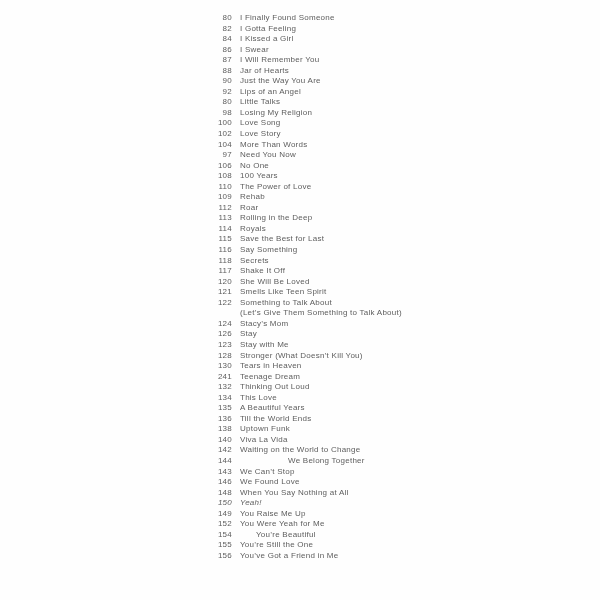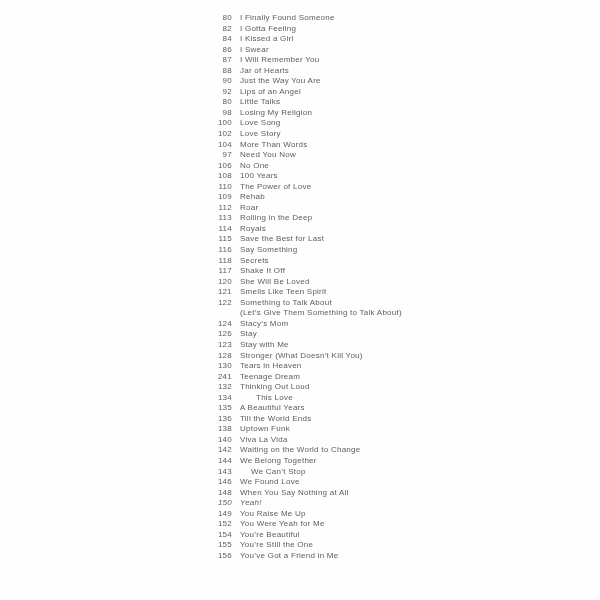--- a/index.html
+++ b/index.html
@@ -186,21 +186,21 @@
         <span class="song-title">Tears in Heaven</span>
       </div>
       <div class="song-row" style="color: rgb(93, 93, 93);">
         <span class="song-num">241</span>
         <span class="song-title">Teenage Dream</span>
       </div>
       <div class="song-row" style="color: rgb(93, 93, 93);">
         <span class="song-num">132</span>
         <span class="song-title">Thinking Out Loud</span>
       </div>
-      <div class="song-row" style="color: rgb(93, 93, 93); gap: 16px;">
+      <div class="song-row" style="color: rgb(93, 93, 93);">
         <span class="song-num">134</span>
         <span class="song-title">This Love</span>
       </div>
       <div class="song-row" style="color: rgb(93, 93, 93);">
         <span class="song-num">135</span>
         <span class="song-title">A Beautiful Years</span>
       </div>
       <div class="song-row" style="color: rgb(93, 93, 93);">
         <span class="song-num">136</span>
         <span class="song-title">Till the World Ends</span>
@@ -210,25 +210,25 @@
         <span class="song-title">Uptown Funk</span>
       </div>
       <div class="song-row" style="color: rgb(93, 93, 93);">
         <span class="song-num">140</span>
         <span class="song-title">Viva La Vida</span>
       </div>
       <div class="song-row" style="color: rgb(93, 93, 93);">
         <span class="song-num">142</span>
         <span class="song-title">Waiting on the World to Change</span>
       </div>
-      <div class="song-row" style="color: rgb(93, 93, 93);">
+      <div class="song-row" style="color: rgb(93, 93, 93); gap: 48px;">
         <span class="song-num">144</span>
         <span class="song-title">We Belong Together</span>
       </div>
-      <div class="song-row" style="color: rgb(93, 93, 93); gap: 11px;">
+      <div class="song-row" style="color: rgb(93, 93, 93);">
         <span class="song-num">143</span>
         <span class="song-title">We Can’t Stop</span>
       </div>
       <div class="song-row" style="color: rgb(93, 93, 93);">
         <span class="song-num">146</span>
         <span class="song-title">We Found Love</span>
       </div>
       <div class="song-row" style="color: rgb(93, 93, 93);">
         <span class="song-num">148</span>
         <span class="song-title">When You Say Nothing at All</span>
@@ -238,21 +238,21 @@
         <span class="song-title">Yeah!</span>
       </div>
       <div class="song-row" style="color: rgb(93, 93, 93);">
         <span class="song-num">149</span>
         <span class="song-title">You Raise Me Up</span>
       </div>
       <div class="song-row" style="color: rgb(93, 93, 93);">
         <span class="song-num">152</span>
         <span class="song-title">You Were Yeah for Me</span>
       </div>
-      <div class="song-row" style="color: rgb(93, 93, 93);">
+      <div class="song-row" style="color: rgb(93, 93, 93); gap: 16px;">
         <span class="song-num">154</span>
         <span class="song-title">You’re Beautiful</span>
       </div>
       <div class="song-row" style="color: rgb(93, 93, 93);">
         <span class="song-num">155</span>
         <span class="song-title">You’re Still the One</span>
       </div>
       <div class="song-row" style="color: rgb(93, 93, 93);">
         <span class="song-num">156</span>
         <span class="song-title">You’ve Got a Friend in Me</span>

